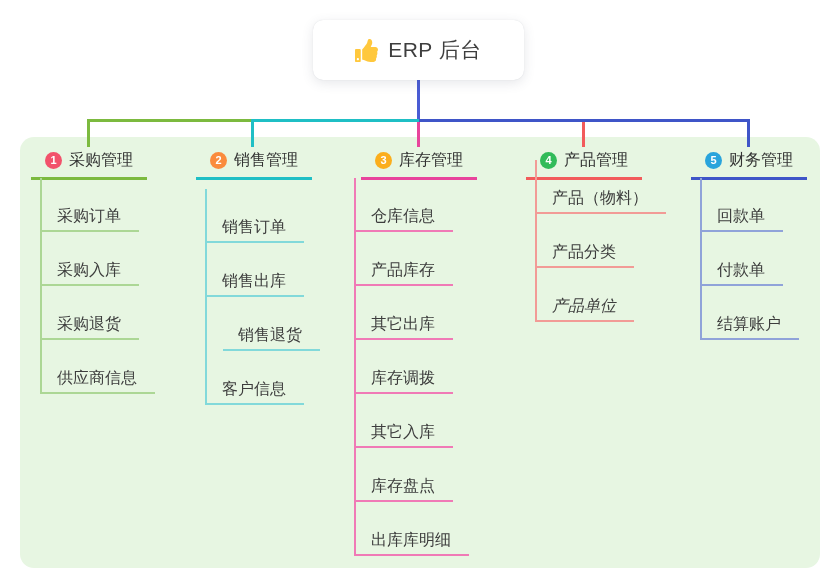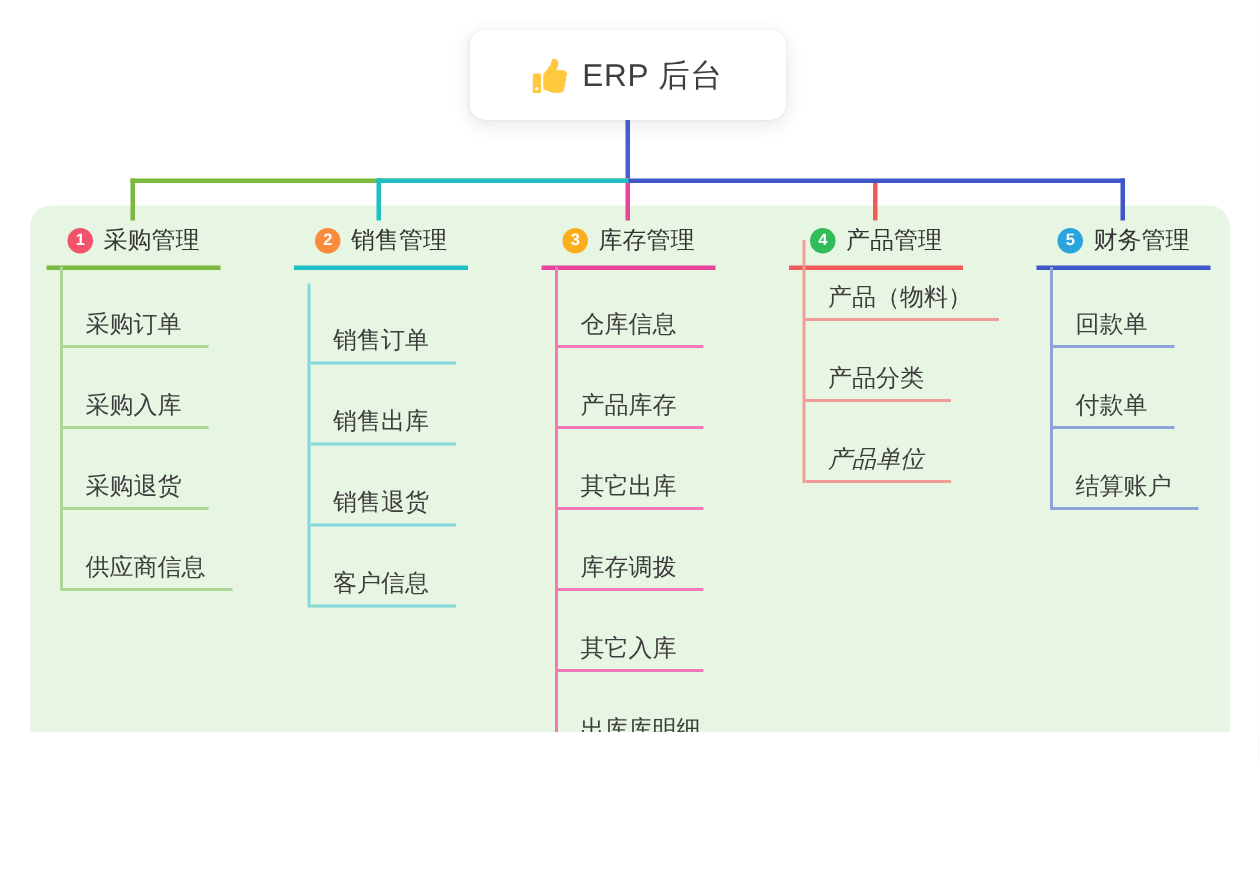--- a/index.html
+++ b/index.html
@@ -1,17 +1,17 @@
 <!DOCTYPE html>
 <html><head>
 <meta charset="utf-8">
 <style>
   html,body{margin:0;padding:0;background:#ffffff;}
   body{font-family:"Liberation Sans","DejaVu Sans",sans-serif;}
-  .stage{position:relative;width:839px;height:488px;overflow:hidden;background:#ffffff;}
+  .stage{position:relative;width:839px;height:588px;overflow:hidden;background:#ffffff;}
 
   .panel{position:absolute;left:20px;top:137px;width:800px;height:431px;
          background:#E7F6E2;border-radius:14px;}
 
   .root-card{position:absolute;left:313px;top:20px;width:211px;height:60px;
              background:#ffffff;border-radius:10px;
              box-shadow:0 3px 12px rgba(60,70,90,0.13), 0 0 1px rgba(60,70,90,0.18);
              display:flex;align-items:center;justify-content:center;gap:10px;z-index:5;}
   .root-label{font-size:21px;color:#3E3E3E;font-weight:500;letter-spacing:0.5px;}
   .thumb{display:flex;align-items:center;}
@@ -84,45 +84,48 @@
         <span class="branch-label">销售管理</span>
       </div>
       <div class="children" style="left: 205px; top: 189px; border-left-color: rgb(130, 217, 218); height: 216px;">
         <div class="child-row">
           <span class="child-label" style="border-bottom-color: rgb(130, 217, 218);">销售订单</span>
         </div>
         <div class="child-row">
           <span class="child-label" style="border-bottom-color: rgb(130, 217, 218);">销售出库</span>
         </div>
         <div class="child-row">
-          <span class="child-label" style="border-bottom-color: rgb(130, 217, 218);">销售退货</span>
+          <span class="child-label" style="border-bottom-color: rgb(130, 217, 218); margin-left: 16px;">销售退货</span>
         </div>
         <div class="child-row">
           <span class="child-label" style="border-bottom-color: rgb(130, 217, 218);">客户信息</span>
         </div>
       </div>
       <div class="branch-header" style="left: 361px; top: 146px; border-bottom: 3px solid rgb(232, 68, 156);">
         <span class="badge" style="background: rgb(251, 174, 28);">3</span>
         <span class="branch-label">库存管理</span>
       </div>
-      <div class="children" style="left: 370px; top: 178px; border-left-color: rgb(240, 122, 182); height: 378px;">
+      <div class="children" style="left: 354px; top: 178px; border-left-color: rgb(240, 122, 182); height: 378px;">
         <div class="child-row">
           <span class="child-label" style="border-bottom-color: rgb(240, 122, 182);">仓库信息</span>
         </div>
         <div class="child-row">
           <span class="child-label" style="border-bottom-color: rgb(240, 122, 182);">产品库存</span>
         </div>
         <div class="child-row">
           <span class="child-label" style="border-bottom-color: rgb(240, 122, 182);">其它出库</span>
         </div>
         <div class="child-row">
           <span class="child-label" style="border-bottom-color: rgb(240, 122, 182);">库存调拨</span>
         </div>
         <div class="child-row">
           <span class="child-label" style="border-bottom-color: rgb(240, 122, 182);">其它入库</span>
+        </div>
+        <div class="child-row">
+          <span class="child-label" style="border-bottom-color: rgb(240, 122, 182);">库存盘点</span>
         </div>
         <div class="child-row">
           <span class="child-label" style="border-bottom-color: rgb(240, 122, 182);">出库库明细</span>
         </div>
       </div>
       <div class="branch-header" style="left: 526px; top: 146px; border-bottom: 3px solid rgb(242, 91, 91);">
         <span class="badge" style="background: rgb(49, 187, 89);">4</span>
         <span class="branch-label">产品管理</span>
       </div>
       <div class="children" style="left: 535px; top: 160px; border-left-color: rgb(242, 155, 150); height: 162px;">

